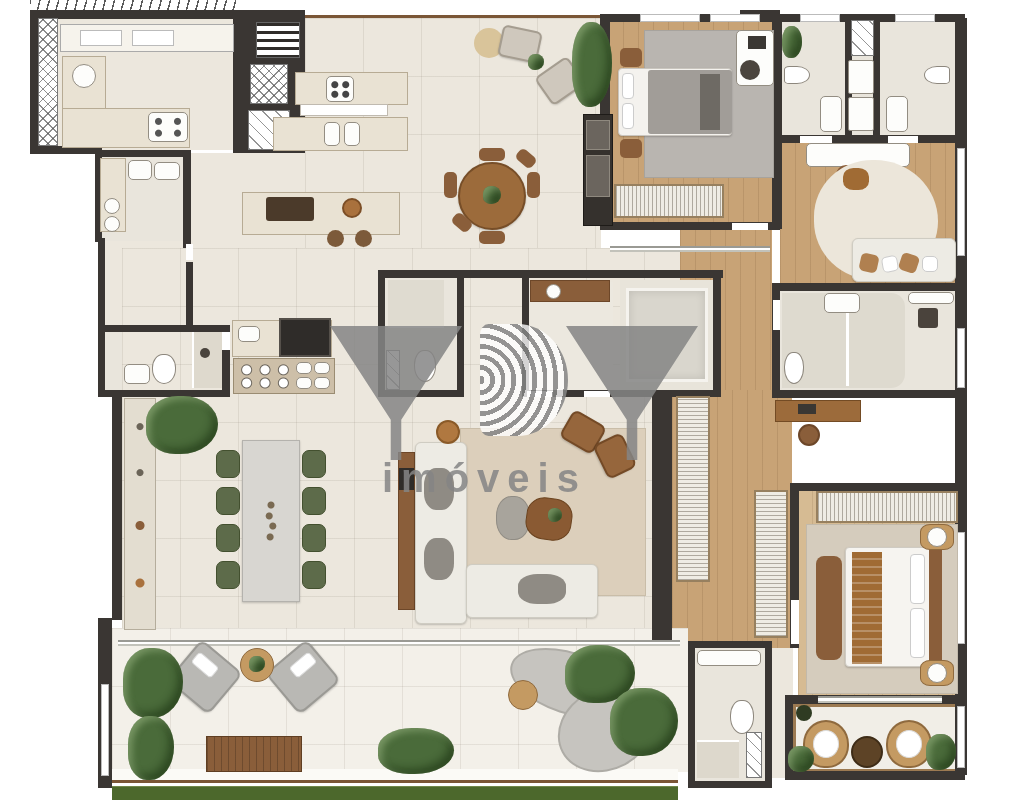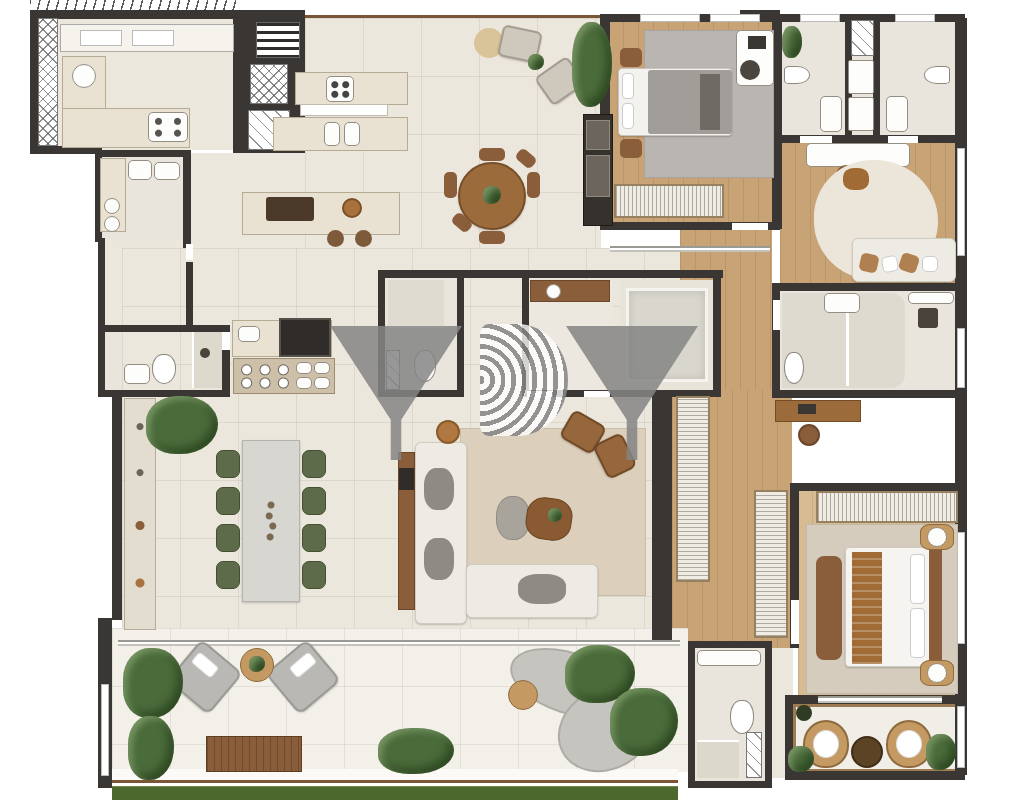--- a/index.html
+++ b/index.html
@@ -331,15 +331,16 @@
   <div class="a tile" style="left:529px;top:282px;width:84px;height:108px;background:#ece8df"></div>
   <div class="a" style="left:530px;top:280px;width:80px;height:22px;background:#8a5e3a;border:1px solid #6d4729"></div>
   <div class="a fix round" style="left:546px;top:284px;width:15px;height:15px"></div>
   <div class="a" style="left:620px;top:280px;width:93px;height:110px;background:#e8e4da"></div>
   <div class="a" style="left:626px;top:288px;width:82px;height:94px;background:#d9d6cd;border:3px solid #f5f3ee;box-shadow:inset 0 0 10px rgba(0,0,0,.12)"></div>
 
   <div id="wm" title="YBY">
     <div class="wmY" style="left:0;top:6px"></div>
     <div class="wmB"></div>
     <div class="wmY" style="left:236px;top:6px"></div>
+    <div id="wm-sub">imóveis</div>
   </div>
 
 </div>
 
 </body></html>

